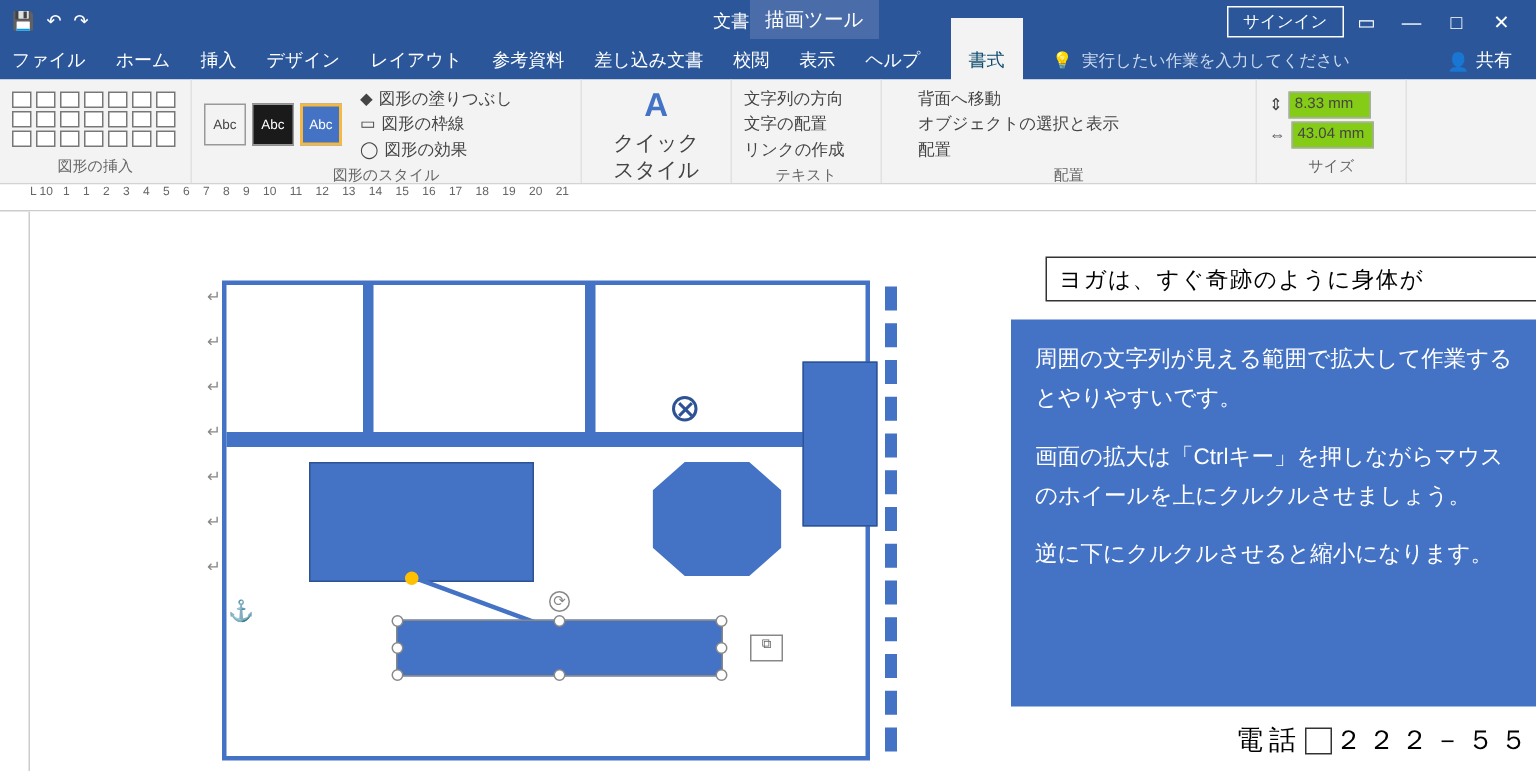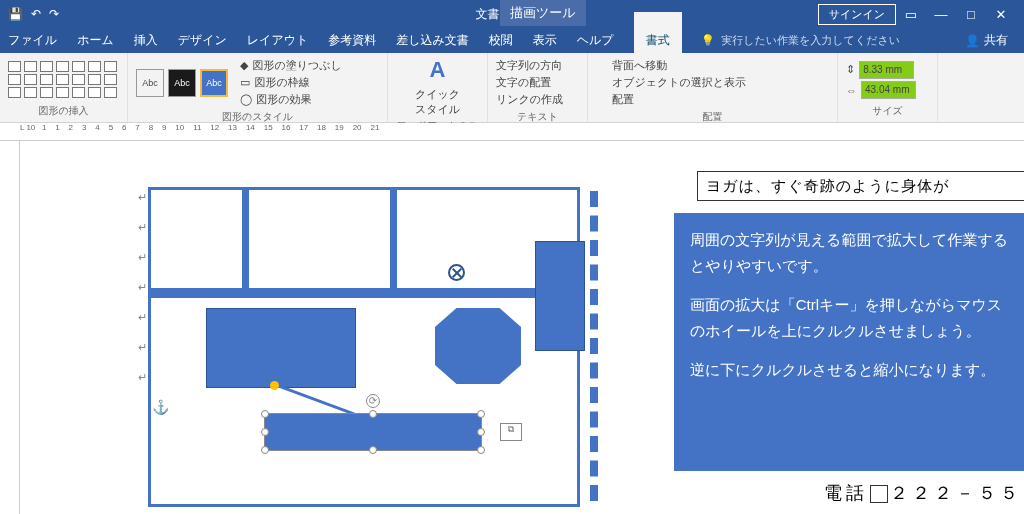--- a/index.html
+++ b/index.html
@@ -152,21 +152,21 @@
             <span>◯</span>
             <span>図形の効果</span>
           </div>
       </div>
     </div>
     <div class="label">図形のスタイル</div>
   </div>
   <div class="rgroup" style="width:100px">
     <div class="body" style="flex-direction:column;align-items:center">
       <span style="font-size:22px;color:#4472c4;font-weight:bold">A</span>
-      <span style="font-size:11px;text-align:center;white-space:pre">クイック
+      <span style="font-size:14px;text-align:center;white-space:pre">クイック
 スタイル</span>
     </div>
     <div class="label">ワードアートのスタイル</div>
   </div>
   <div class="rgroup" style="width:100px">
     <div class="body">
         <div>
       <div class="ritem">
             <span>文字列の方向</span>
           </div>

